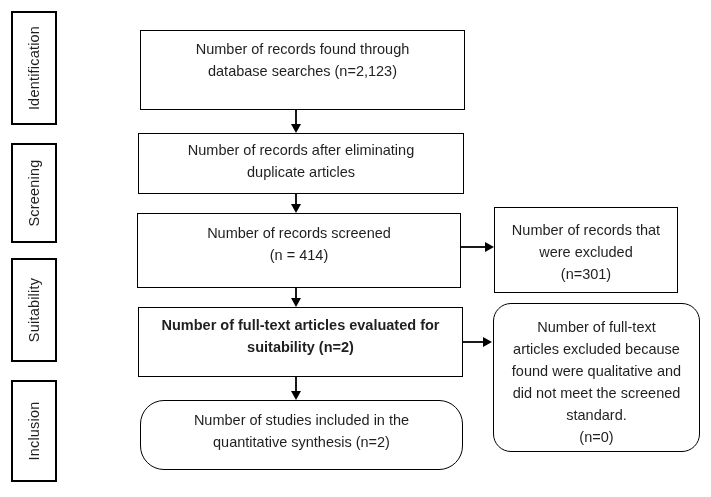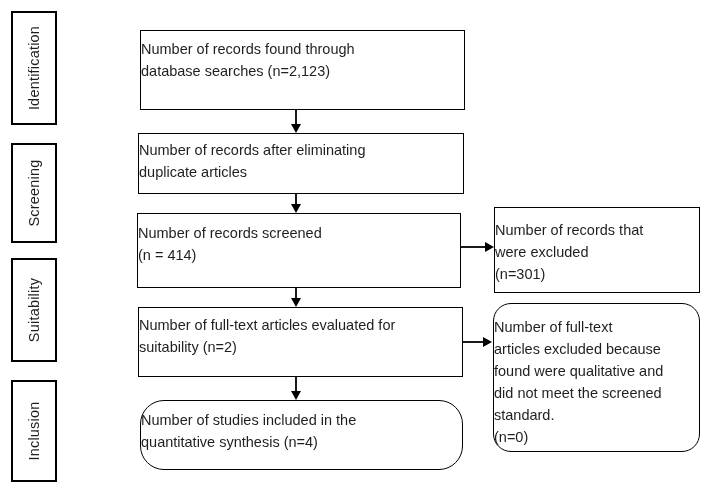--- a/index.html
+++ b/index.html
@@ -31,20 +31,21 @@
     transform: rotate(-90deg);
     white-space: nowrap;
     font-size: 14.5px;
     letter-spacing: 0.2px;
   }
   .box {
     position: absolute;
     border: 1.6px solid #000000;
     background: #ffffff;
     box-sizing: border-box;
+    text-align: center;
     font-size: 14.5px;
     line-height: 22px;
   }
   .box .line { white-space: nowrap; }
 </style>
 </head>
 <body>
 
 <div class="canvas">
 
@@ -96,31 +97,31 @@
   <div class="box" style="left:138px; top:133px; width:326px; height:61px; padding-top:5px;">
     <div class="line">Number of records after eliminating</div>
     <div class="line">duplicate articles</div>
   </div>
 
   <div class="box" style="left:137px; top:213px; width:324px; height:75px; padding-top:8px;">
     <div class="line">Number of records screened</div>
     <div class="line">(n = 414)</div>
   </div>
 
-  <div class="box" style="left:138px; top:307px; width:325px; height:70px; padding-top:6px;">
+  <div class="box" style="left:138px; top:307px; width:325px; height:70px; padding-top:6px;font-weight:bold;">
     <div class="line">Number of full-text articles evaluated for</div>
     <div class="line">suitability (n=2)</div>
   </div>
 
   <div class="box" style="left:140px; top:400px; width:323px; height:70px; padding-top:8px;border-radius:24px;">
     <div class="line">Number of studies included in the</div>
-    <div class="line">quantitative synthesis (n=4)</div>
+    <div class="line">quantitative synthesis (n=2)</div>
   </div>
 
-  <div class="box" style="left:494px; top:207px; width:206px; height:86px; padding-top:11px;">
+  <div class="box" style="left:494px; top:207px; width:184px; height:86px; padding-top:11px;">
     <div class="line">Number of records that</div>
     <div class="line">were excluded</div>
     <div class="line">(n=301)</div>
   </div>
 
   <div class="box" style="left:493px; top:303px; width:207px; height:149px; padding-top:12px;border-radius:18px;">
     <div class="line">Number of full-text</div>
     <div class="line">articles excluded because</div>
     <div class="line">found were qualitative and</div>
     <div class="line">did not meet the screened</div>

